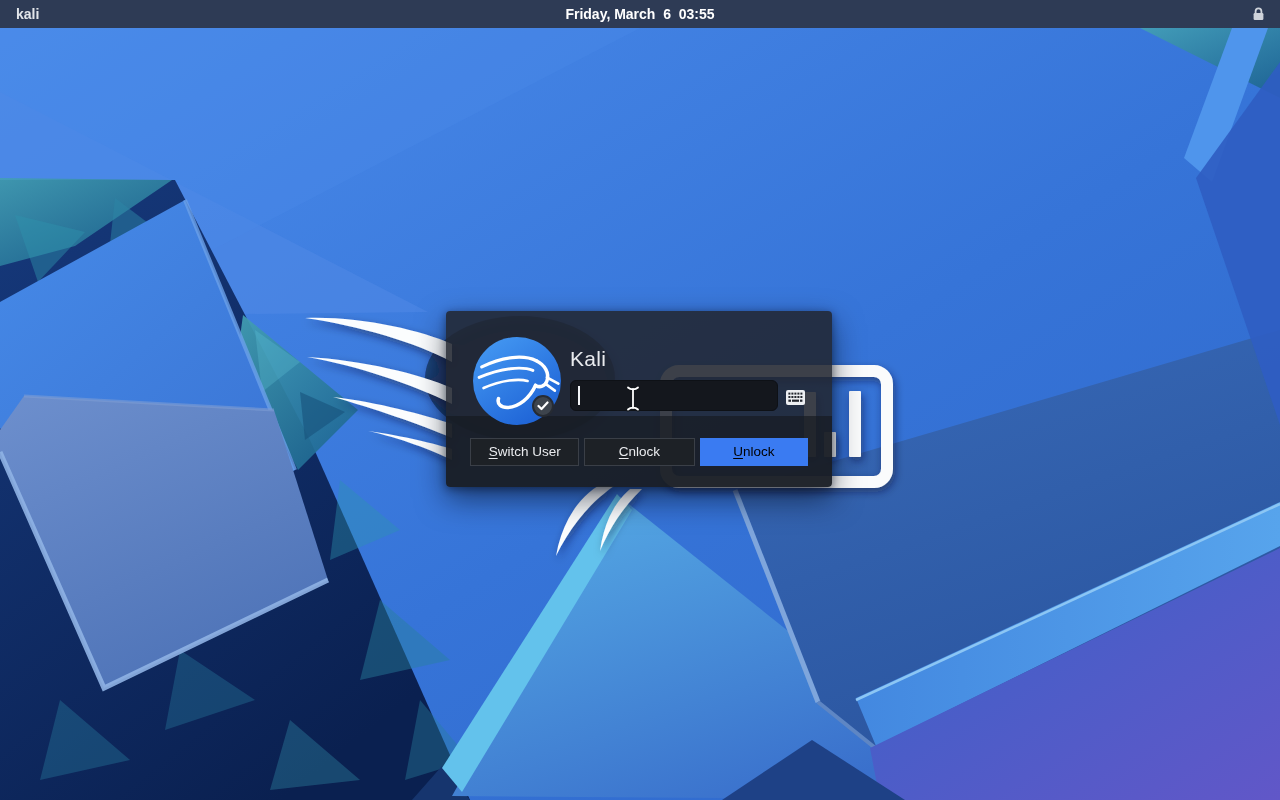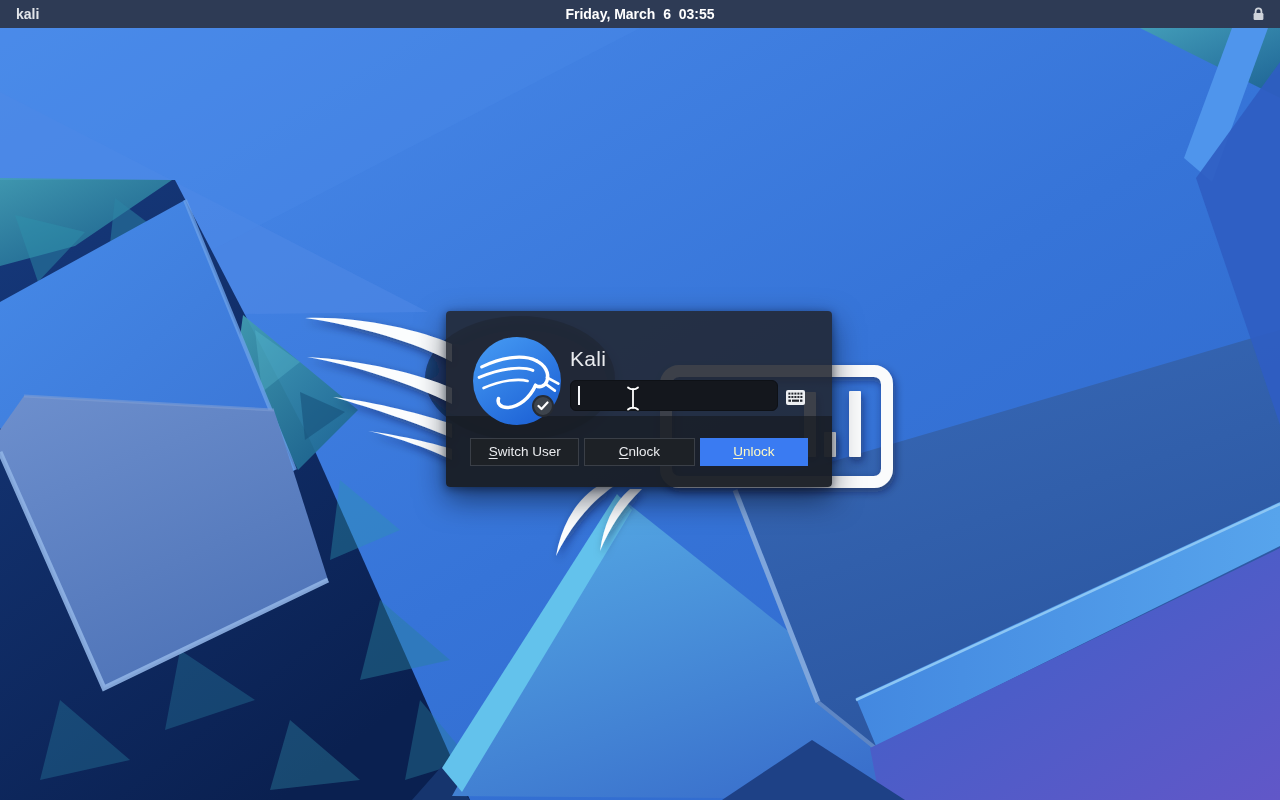--- a/index.html
+++ b/index.html
@@ -47,21 +47,21 @@
 
   .ibeam{position:absolute;left:179px;top:74px;width:16px;height:27px;z-index:5;}
 
   .btn{height:28px;border-radius:0;font-size:13.5px;line-height:26px;text-align:center;
     color:#e9ebee;background:var(--button-dark-bg,#1d2126);
     border:1px solid var(--button-border,#3a3f47);box-sizing:border-box;cursor:pointer;
     padding:0 4px;white-space:nowrap;}
   .btn .mn{text-decoration:underline;text-underline-offset:2px;}
   .btn-switch{width:111px;}
   .btn-cancel{width:112px;}
-  .btn-unlock{width:110px;background:var(--accent,#3a7bf2);border-color:var(--accent,#3a7bf2);color:#fef9c3;}
+  .btn-unlock{width:110px;background:var(--accent,#3a7bf2);border-color:var(--accent,#3a7bf2);color:#000000;}
 </style>
 </head>
 <body>
 
 <div class="stage">
 
   <svg class="wallpaper" viewBox="0 0 1280 800" preserveAspectRatio="none">
     <defs>
       <linearGradient id="gBase" x1="0" y1="0" x2="1" y2="1">
         <stop offset="0" stop-color="#4b8ceb"></stop>

